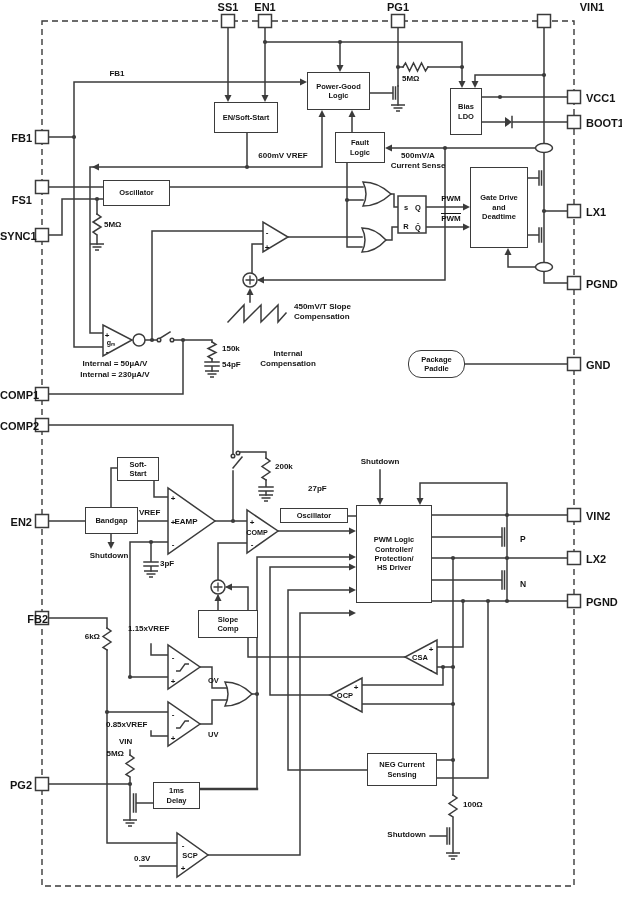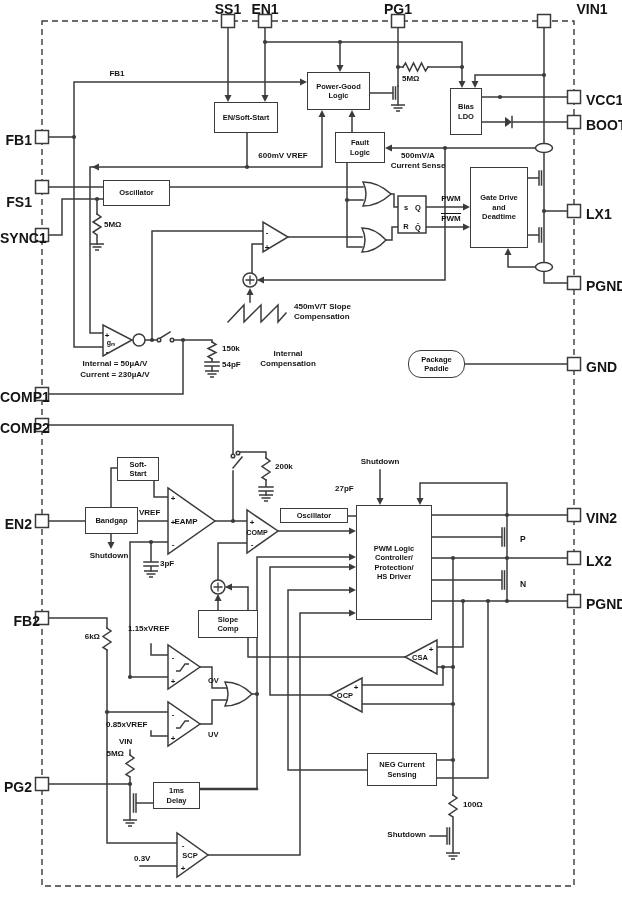--- a/index.html
+++ b/index.html
@@ -1,21 +1,21 @@
 <!DOCTYPE html>
 <html><head>
 <meta charset="utf-8">
 <style>
   html,body{margin:0;padding:0;background:#fff;}
   #canvas{position:relative;width:622px;height:897px;background:#fff;
           font-family:"Liberation Sans",sans-serif;overflow:hidden;}
   svg{position:absolute;left:0;top:0;}
   .lbl{position:absolute;font:bold 8px "Liberation Sans",sans-serif;color:#141414;
        white-space:pre-line;line-height:1.25;}
-  .pinlbl{font-size:14px;}
+  .pinlbl{font-size:11px;}
   .blk{position:absolute;border:1.5px solid #3b3b3b;background:#fff;display:flex;
        align-items:center;justify-content:center;text-align:center;
        font:bold 7.5px "Liberation Sans",sans-serif;color:#141414;
        white-space:pre-line;line-height:1.25;box-sizing:border-box;}
   .ovl{display:inline-block;border-top:1.2px solid #141414;padding-top:0.5px;line-height:1.1;}
   .ctr{text-align:center;} .rgt{text-align:right;}
   svg text{font-family:"Liberation Sans",sans-serif;font-weight:bold;fill:#141414;}
 </style>
 </head>
 <body>
@@ -259,70 +259,70 @@
 LDO</div>
 <div class="blk" style="left:470px;top:167px;width:58px;height:81px;">Gate Drive
 and
 Deadtime</div>
 <div class="blk" style="left:408px;top:350px;width:57px;height:28px;border-radius:13px;">Package
 Paddle</div>
 <div class="blk" style="left:117px;top:457px;width:42px;height:24px;text-align:center;">Soft-
 Start</div>
 <div class="blk" style="left:85px;top:507px;width:53px;height:27px;">Bandgap</div>
 <div class="blk" style="left:280px;top:508px;width:68px;height:15px;">Oscillator</div>
-<div class="blk" style="left:356px;top:505px;width:76px;height:115px;">PWM Logic
+<div class="blk" style="left:356px;top:505px;width:76px;height:98px;">PWM Logic
 Controller/
 Protection/
 HS Driver</div>
 <div class="blk" style="left:198px;top:610px;width:60px;height:28px;">Slope
 Comp</div>
 <div class="blk" style="left:367px;top:753px;width:70px;height:33px;">NEG Current
 Sensing</div>
 <div class="blk" style="left:153px;top:782px;width:47px;height:27px;">1ms
 Delay</div>
 
 <div class="lbl pinlbl ctr" style="left:212px;top:1px;width:32px;">SS1</div>
 <div class="lbl pinlbl ctr" style="left:249px;top:1px;width:32px;">EN1</div>
 <div class="lbl pinlbl ctr" style="left:382px;top:1px;width:32px;">PG1</div>
 <div class="lbl pinlbl ctr" style="left:528px;top:1px;width:32px;margin-left:48px;">VIN1</div>
 <div class="lbl pinlbl rgt" style="left:0px;top:132px;width:32px;">FB1</div>
 <div class="lbl pinlbl rgt" style="left:0px;top:182px;width:32px;margin-top:12px;">FS1</div>
 <div class="lbl pinlbl rgt" style="left:0px;top:230px;width:32px;text-align:right;">SYNC1</div>
 <div class="lbl pinlbl rgt" style="left:0px;top:389px;width:32px;">COMP1</div>
 <div class="lbl pinlbl rgt" style="left:0px;top:420px;width:32px;">COMP2</div>
 <div class="lbl pinlbl rgt" style="left:0px;top:516px;width:32px;">EN2</div>
-<div class="lbl pinlbl rgt" style="left:8px;top:613px;width:32px;">FB2</div>
+<div class="lbl pinlbl rgt" style="left:16px;top:613px;width:32px;">FB2</div>
 <div class="lbl pinlbl rgt" style="left:0px;top:779px;width:32px;">PG2</div>
 <div class="lbl pinlbl" style="left:586px;top:92px;">VCC1</div>
 <div class="lbl pinlbl" style="left:586px;top:117px;">BOOT1</div>
 <div class="lbl pinlbl" style="left:586px;top:206px;">LX1</div>
 <div class="lbl pinlbl" style="left:586px;top:278px;">PGND</div>
 <div class="lbl pinlbl" style="left:586px;top:359px;">GND</div>
 <div class="lbl pinlbl" style="left:586px;top:510px;">VIN2</div>
 <div class="lbl pinlbl" style="left:586px;top:553px;">LX2</div>
 <div class="lbl pinlbl" style="left:586px;top:596px;">PGND</div>
 
 <div class="lbl ctr" style="left:100px;top:69px;width:34px;">FB1</div>
 <div class="lbl" style="left:402px;top:74px;">5MΩ</div>
 <div class="lbl ctr" style="left:246px;top:151px;width:74px;">600mV VREF</div>
 <div class="lbl ctr" style="left:382px;top:151px;width:72px;">500mV/A
 Current Sense</div>
 <div class="lbl ctr" style="left:436px;top:194px;width:30px;">PWM</div>
 <div class="lbl ctr" style="left:436px;top:213px;width:30px;"><span class="ovl">PWM</span></div>
 <div class="lbl" style="left:294px;top:302px;width:84px;">450mV/T Slope
 Compensation</div>
 <div class="lbl ctr" style="left:68px;top:359px;width:94px;">Internal = 50µA/V</div>
-<div class="lbl ctr" style="left:63px;top:370px;width:104px;">Current = 230µA/V</div>
+<div class="lbl ctr" style="left:63px;top:370px;width:104px;">Internal = 230µA/V</div>
 <div class="lbl" style="left:222px;top:344px;">150k</div>
 <div class="lbl" style="left:222px;top:360px;">54pF</div>
 <div class="lbl ctr" style="left:252px;top:349px;width:72px;">Internal
 Compensation</div>
 <div class="lbl" style="left:104px;top:220px;">5MΩ</div>
 <div class="lbl" style="left:275px;top:462px;">200k</div>
-<div class="lbl" style="left:291px;top:484px;padding-left:44px;">27pF</div>
+<div class="lbl" style="left:264px;top:484px;padding-left:44px;">27pF</div>
 <div class="lbl" style="left:139px;top:508px;">VREF</div>
 <div class="lbl ctr" style="left:80px;top:551px;width:58px;">Shutdown</div>
 <div class="lbl" style="left:160px;top:559px;">3pF</div>
 <div class="lbl ctr" style="left:354px;top:457px;width:52px;">Shutdown</div>
 <div class="lbl" style="left:128px;top:624px;">1.15xVREF</div>
 <div class="lbl" style="left:106px;top:720px;">0.85xVREF</div>
 <div class="lbl rgt" style="left:72px;top:632px;width:28px;">6kΩ</div>
 <div class="lbl" style="left:119px;top:737px;">VIN</div>
 <div class="lbl rgt" style="left:96px;top:749px;width:28px;">5MΩ</div>
 <div class="lbl" style="left:134px;top:854px;">0.3V</div>

